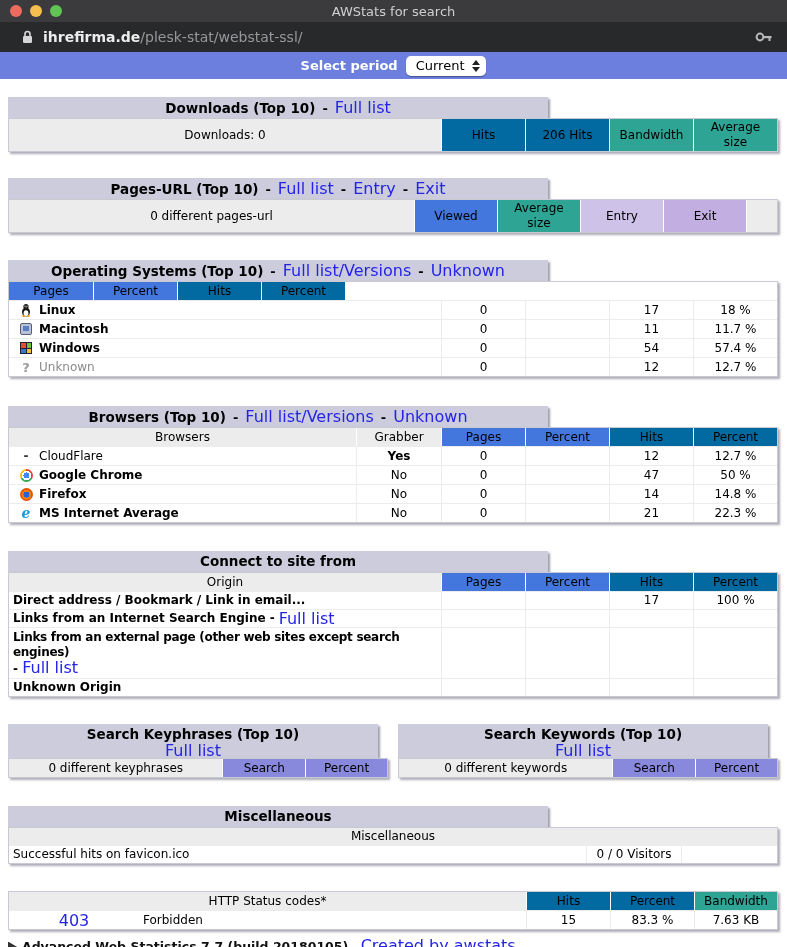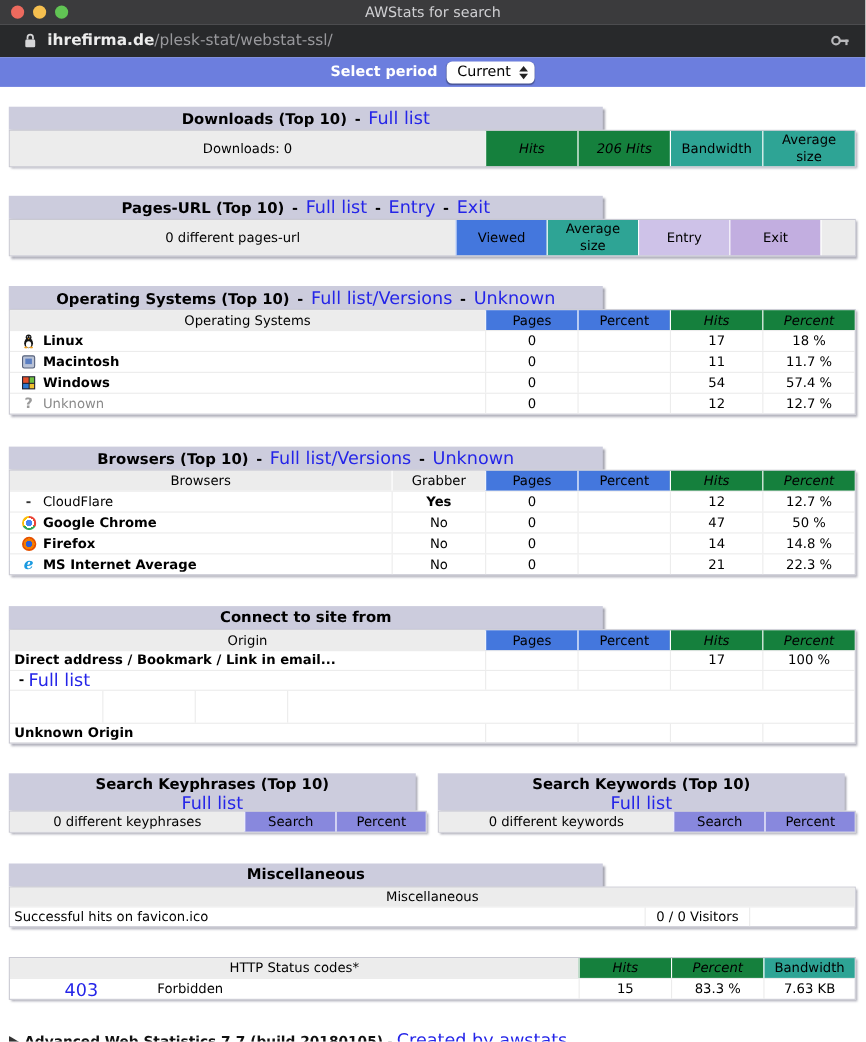--- a/index.html
+++ b/index.html
@@ -37,21 +37,21 @@
   .sep { font-weight:bold; padding:0 7px; }
   a.lnk { color:#2424e8; text-decoration:none; cursor:pointer; font-size:16px; }
 
   .tbl { width:770px; background:#fff; border:1px solid #c9c9d2; box-shadow:2px 2px 2px rgba(105,105,125,.55); }
   .trow { display:flex; min-height:18px; align-items:stretch; }
   .trow + .trow { border-top:1px solid #ececec; }
   .cell { padding:1px 4px; display:flex; align-items:center; line-height:15px; }
   .cell.ctr { justify-content:center; text-align:center; }
   .gray  { background:#ececec; }
   .blue  { background:#4477dd; }
-  .cyan  { background:#15803d;font-style:italic; }
+  .cyan  { background:#0369a1; }
   .teal  { background:#2ea495; }
   .entry { background:#cec2e8; }
   .exit  { background:#c2aee0; }
   .srch  { background:#8888dd; }
   .hdr .cell + .cell { border-left:1px solid #fff; }
   .data .cell + .cell { border-left:1px solid #ececec; }
   .name b { font-weight:bold; }
   .muted { color:#8a8a8a; }
   .tight { letter-spacing:-0.3px; }
 
@@ -148,21 +148,20 @@
         </div>
       </div>
     </div>
 
     <div class="mb29">
       <div class="sec-title">
         <b>Operating Systems (Top 10)</b><span class="sep">-</span><a class="lnk">Full list/Versions</a><span class="sep">-</span><a class="lnk">Unknown</a>
       </div>
       <div class="tbl">
         <div class="trow hdr">
-          <div class="cell gray ctr" style="width:432px">Operating Systems</div>
           <div class="cell blue ctr" style="width:84px">Pages</div>
           <div class="cell blue ctr" style="width:84px">Percent</div>
           <div class="cell cyan ctr" style="width:84px">Hits</div>
           <div class="cell cyan ctr" style="width:84px">Percent</div>
         </div>
         <div class="trow data" style="min-height:19px">
           <div class="cell name" style="width:432px">
               <span class="icon-box">
                 <svg width="12" height="14" viewBox="0 0 12 14">
                   <ellipse cx="6" cy="9" rx="4" ry="4.6" fill="#141414"></ellipse>
@@ -306,29 +305,34 @@
           <div class="cell" style="width:432px">
               <b>Direct address / Bookmark / Link in email...</b>
             </div>
           <div class="cell ctr" style="width:84px"></div>
           <div class="cell ctr" style="width:84px"></div>
           <div class="cell ctr" style="width:84px">17</div>
           <div class="cell ctr" style="width:84px">100 %</div>
         </div>
         <div class="trow data">
           <div class="cell" style="width:432px">
+              <b>Links from an Internet Search Engine</b>
               <span class="sep" style="padding:0 4px">-</span>
               <a class="lnk">Full list</a>
             </div>
           <div class="cell ctr" style="width:84px"></div>
           <div class="cell ctr" style="width:84px"></div>
           <div class="cell ctr" style="width:84px"></div>
           <div class="cell ctr" style="width:84px"></div>
         </div>
         <div class="trow data" style="min-height:30px">
+          <div class="cell" style="width:432px; display:block; padding-top:2px;">
+            <b class="tight">Links from an external page (other web sites except search engines)</b>
+            <div><b>- </b><a class="lnk">Full list</a></div>
+          </div>
           <div class="cell ctr" style="width:84px"></div>
           <div class="cell ctr" style="width:84px"></div>
           <div class="cell ctr" style="width:84px"></div>
           <div class="cell ctr" style="width:84px"></div>
         </div>
         <div class="trow data">
           <div class="cell" style="width:432px">
               <b>Unknown Origin</b>
             </div>
           <div class="cell ctr" style="width:84px"></div>

